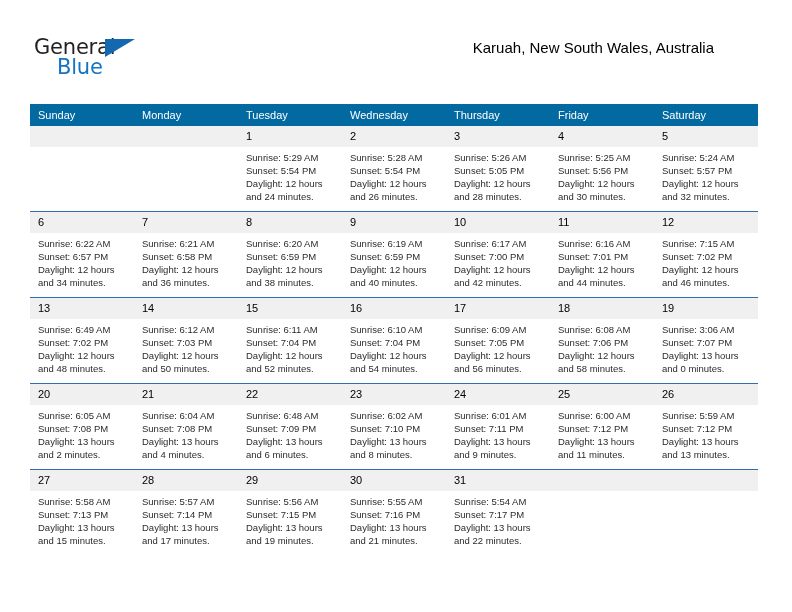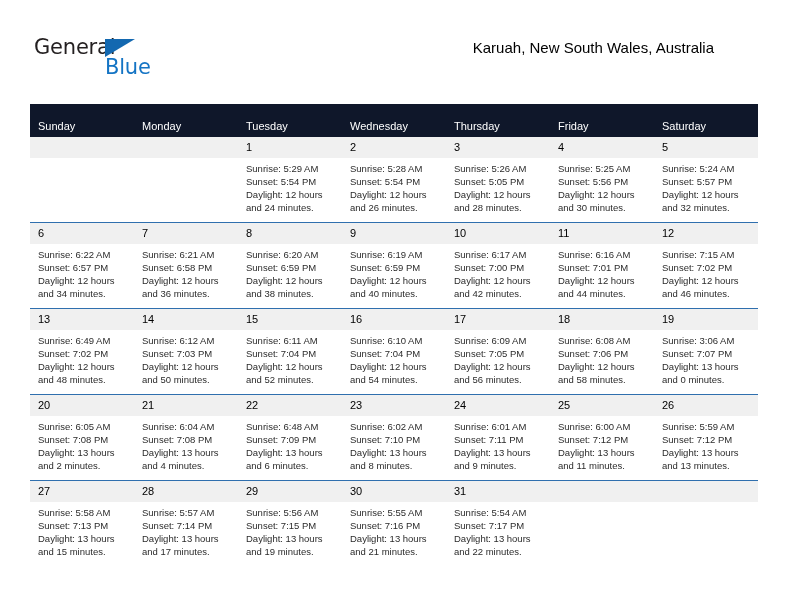--- a/index.html
+++ b/index.html
@@ -45,21 +45,20 @@
   .logo-blue {
     position: absolute;
     left: 23px;
     top: 20px;
     font-size: 21px;
     letter-spacing: -0.2px;
     color: #1474c4;
     line-height: 22px;
     font-family: "DejaVu Sans", sans-serif;
     font-weight: 400;
-    margin-left: 48px;
   }
   .logo-triangle {
     position: absolute;
     left: 71px;
     top: 3px;
     width: 0;
     height: 0;
     border-left: 30px solid #1368b0;
     border-bottom: 18px solid transparent;
   }
@@ -88,26 +87,26 @@
   
   .calendar {
     position: absolute;
     left: 30px;
     top: 104px;
     width: 728px;
     border-collapse: collapse;
     table-layout: fixed;
   }
   .calendar th {
-    background: #0f172a;
+    background: #0369a1;
     color: #ffffff;
     font-size: 11px;
     font-weight: 400;
     text-align: left;
-    padding: 16px 0 5px 8px;
+    padding: 5px 0 5px 8px;
     height: 11px;
     vertical-align: middle;
     border: none;
   }
   .calendar td {
     width: 104px;
     vertical-align: top;
     padding: 0;
     border: none;
     border-top: 1px solid #2f6fae;

